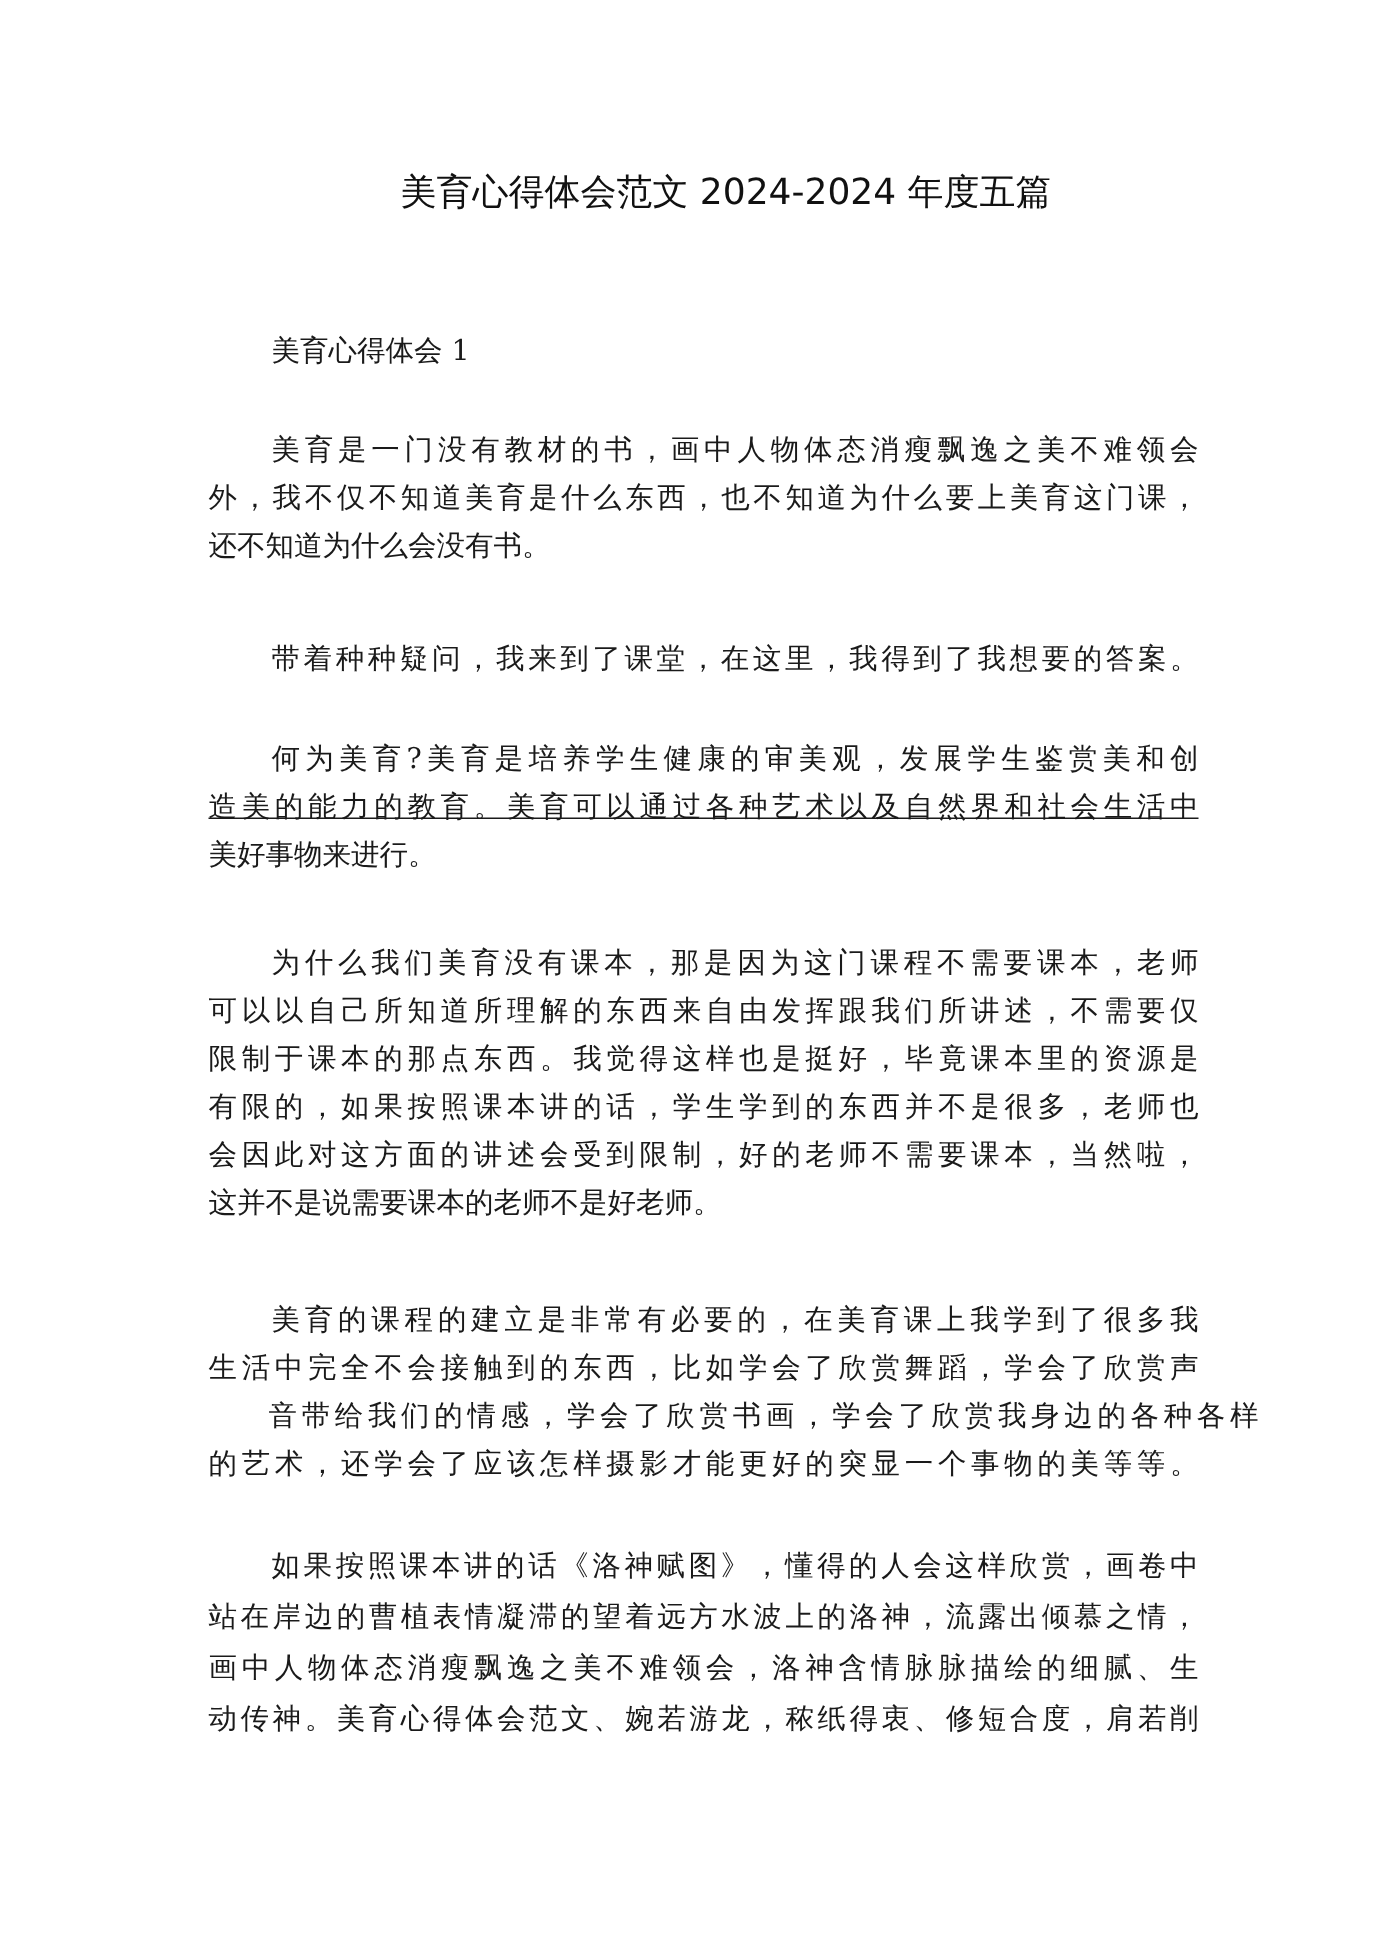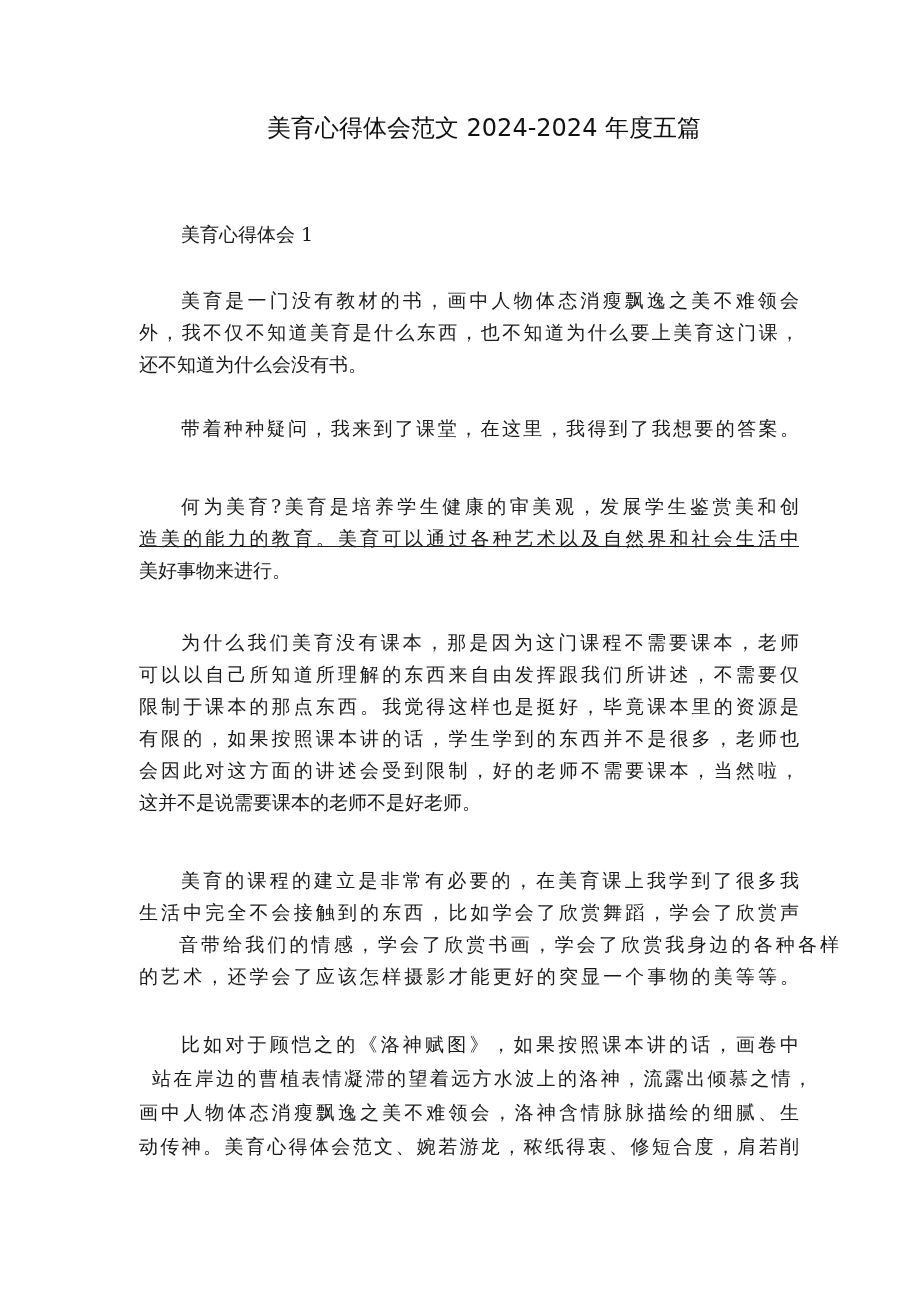--- a/index.html
+++ b/index.html
@@ -69,21 +69,21 @@
 
     <div class="heading-line">美育心得体会 1</div>
 
     <div>
       <div class="line indent" style="top:284px;">美育是一门没有教材的书，画中人物体态消瘦飘逸之美不难领会</div>
       <div class="line" style="top:316px;">外，我不仅不知道美育是什么东西，也不知道为什么要上美育这门课，</div>
       <div class="line last" style="top:348px;">还不知道为什么会没有书。</div>
     </div>
 
     <div>
-      <div class="line indent" style="top:412px;">带着种种疑问，我来到了课堂，在这里，我得到了我想要的答案。</div>
+      <div class="line indent" style="top:424px;font-family:Liberation Serif, serif;">带着种种疑问，我来到了课堂，在这里，我得到了我想要的答案。</div>
     </div>
 
     <div>
       <div class="line indent" style="top:490px;">何为美育?美育是培养学生健康的审美观，发展学生鉴赏美和创</div>
       <div class="line" style="top:522px;text-decoration:underline;">造美的能力的教育。美育可以通过各种艺术以及自然界和社会生活中</div>
       <div class="line last" style="top:554px;">美好事物来进行。</div>
     </div>
 
     <div>
       <div class="line indent" style="top:626px;">为什么我们美育没有课本，那是因为这门课程不需要课本，老师</div>
@@ -95,20 +95,20 @@
     </div>
 
     <div>
       <div class="line indent" style="top:864px;">美育的课程的建立是非常有必要的，在美育课上我学到了很多我</div>
       <div class="line" style="top:896px;">生活中完全不会接触到的东西，比如学会了欣赏舞蹈，学会了欣赏声</div>
       <div class="line" style="top:928px;margin-left:40px;">音带给我们的情感，学会了欣赏书画，学会了欣赏我身边的各种各样</div>
       <div class="line" style="top:960px;">的艺术，还学会了应该怎样摄影才能更好的突显一个事物的美等等。</div>
     </div>
 
     <div>
-      <div class="line indent" style="top:1028px;">比如对于顾恺之的《洛神赋图》，如果按照课本讲的话，画卷中</div>
-      <div class="line" style="top:1062px;margin-left:13px;">站在岸边的曹植表情凝滞的望着远方水波上的洛神，流露出倾慕之情，</div>
+      <div class="line indent" style="top:1028px;">如果按照课本讲的话《洛神赋图》，懂得的人会这样欣赏，画卷中</div>
+      <div class="line" style="top:1062px;">站在岸边的曹植表情凝滞的望着远方水波上的洛神，流露出倾慕之情，</div>
       <div class="line" style="top:1096px;">画中人物体态消瘦飘逸之美不难领会，洛神含情脉脉描绘的细腻、生</div>
       <div class="line" style="top:1130px;">动传神。美育心得体会范文、婉若游龙，秾纸得衷、修短合度，肩若削</div>
     </div>
 
   </div>
 </div>
 
 </body></html>

